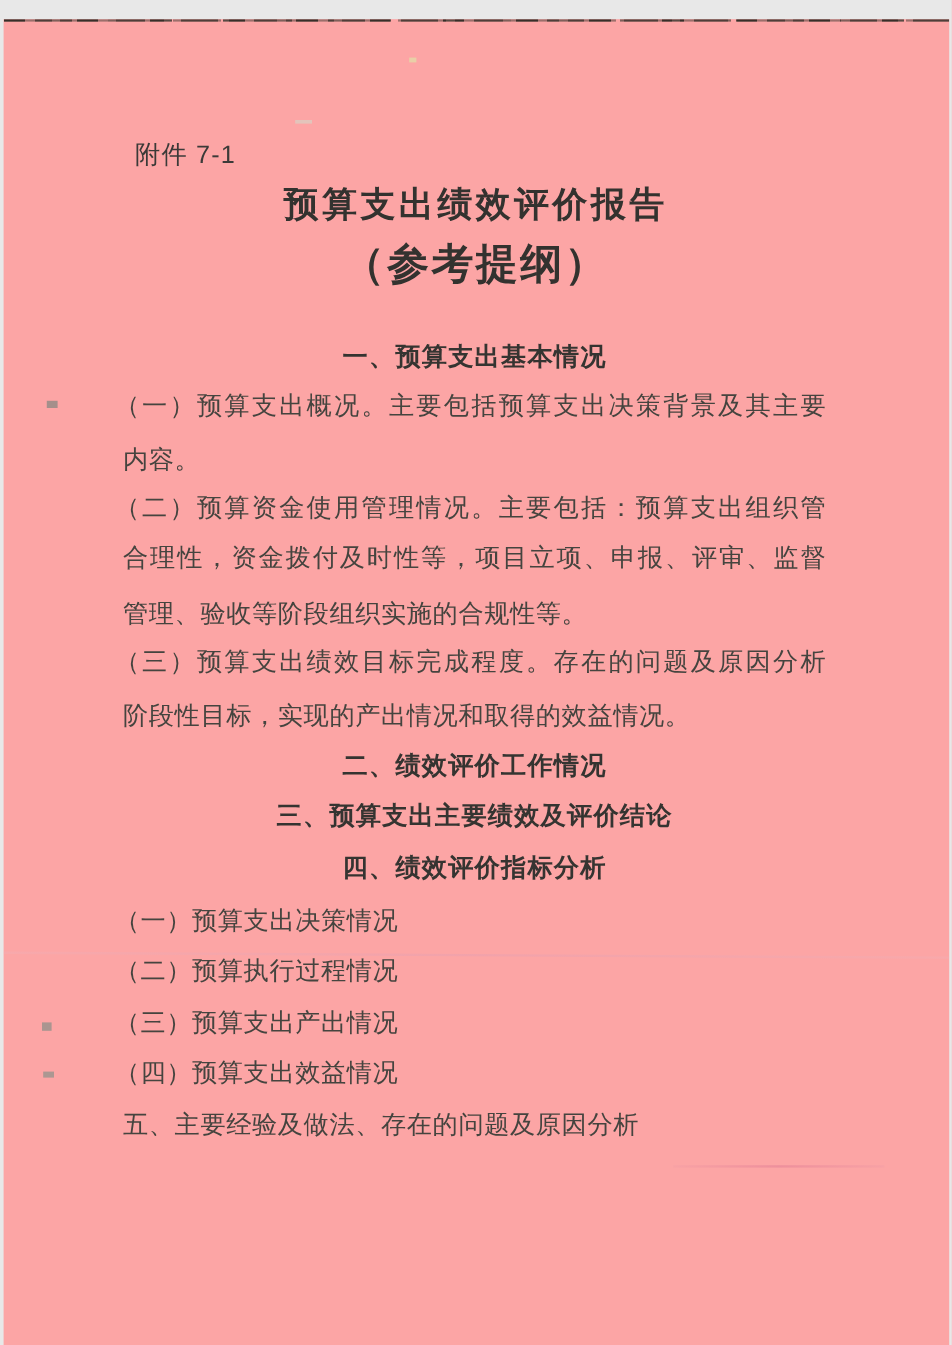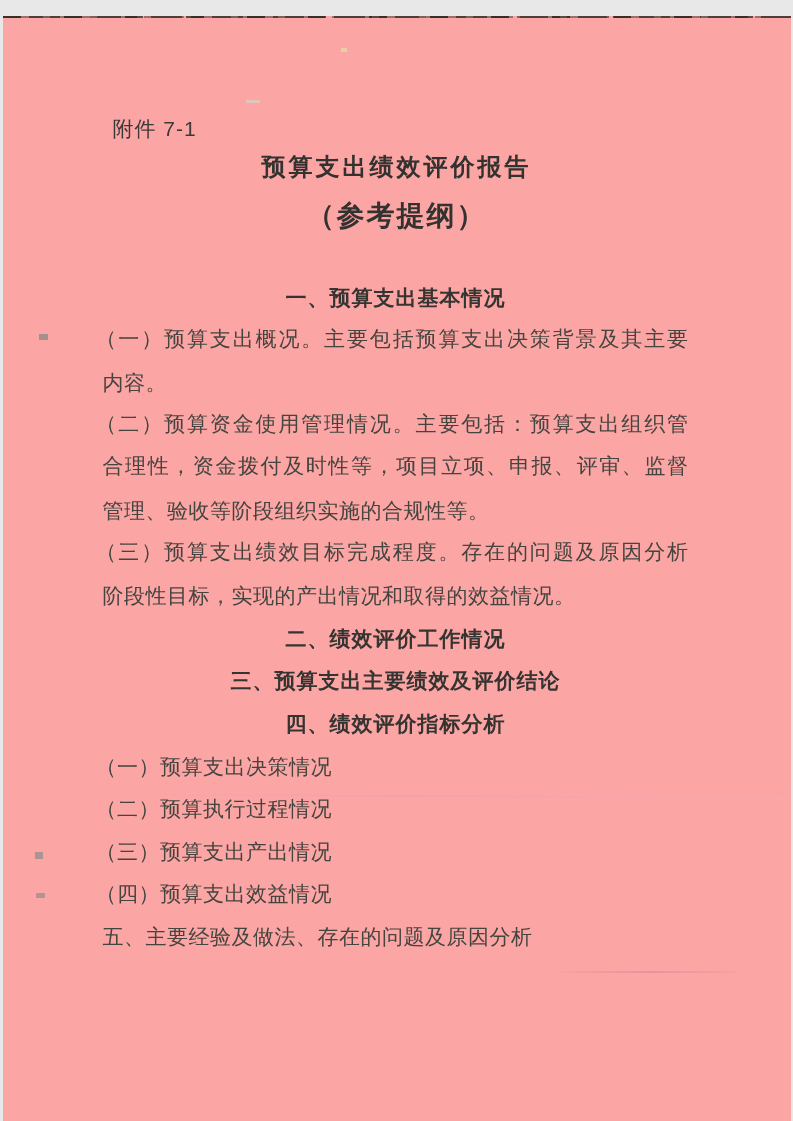--- a/index.html
+++ b/index.html
@@ -53,32 +53,32 @@
     font-size: 21px;
     letter-spacing: 1px;
     color: #3b3a38;
   }
   .title {
     position: absolute;
     left: 0; top: 135px;
     width: 100%;
     text-align: center;
     font-family: "Liberation Sans", sans-serif;
-    font-size: 24px;
+    font-size: 29px;
     font-weight: bold;
     letter-spacing: 3px;
     color: #33322f;
   }
   .subtitle {
     position: absolute;
     left: 0; top: 181px;
     width: 100%;
     text-align: center;
     font-family: "Liberation Sans", sans-serif;
-    font-size: 28px;
+    font-size: 35px;
     font-weight: bold;
     letter-spacing: 2px;
     color: #33322f;
   }
   .content {
     position: absolute;
     left: 100px; top: 261px;
     width: 586px;
   }
   .line {

